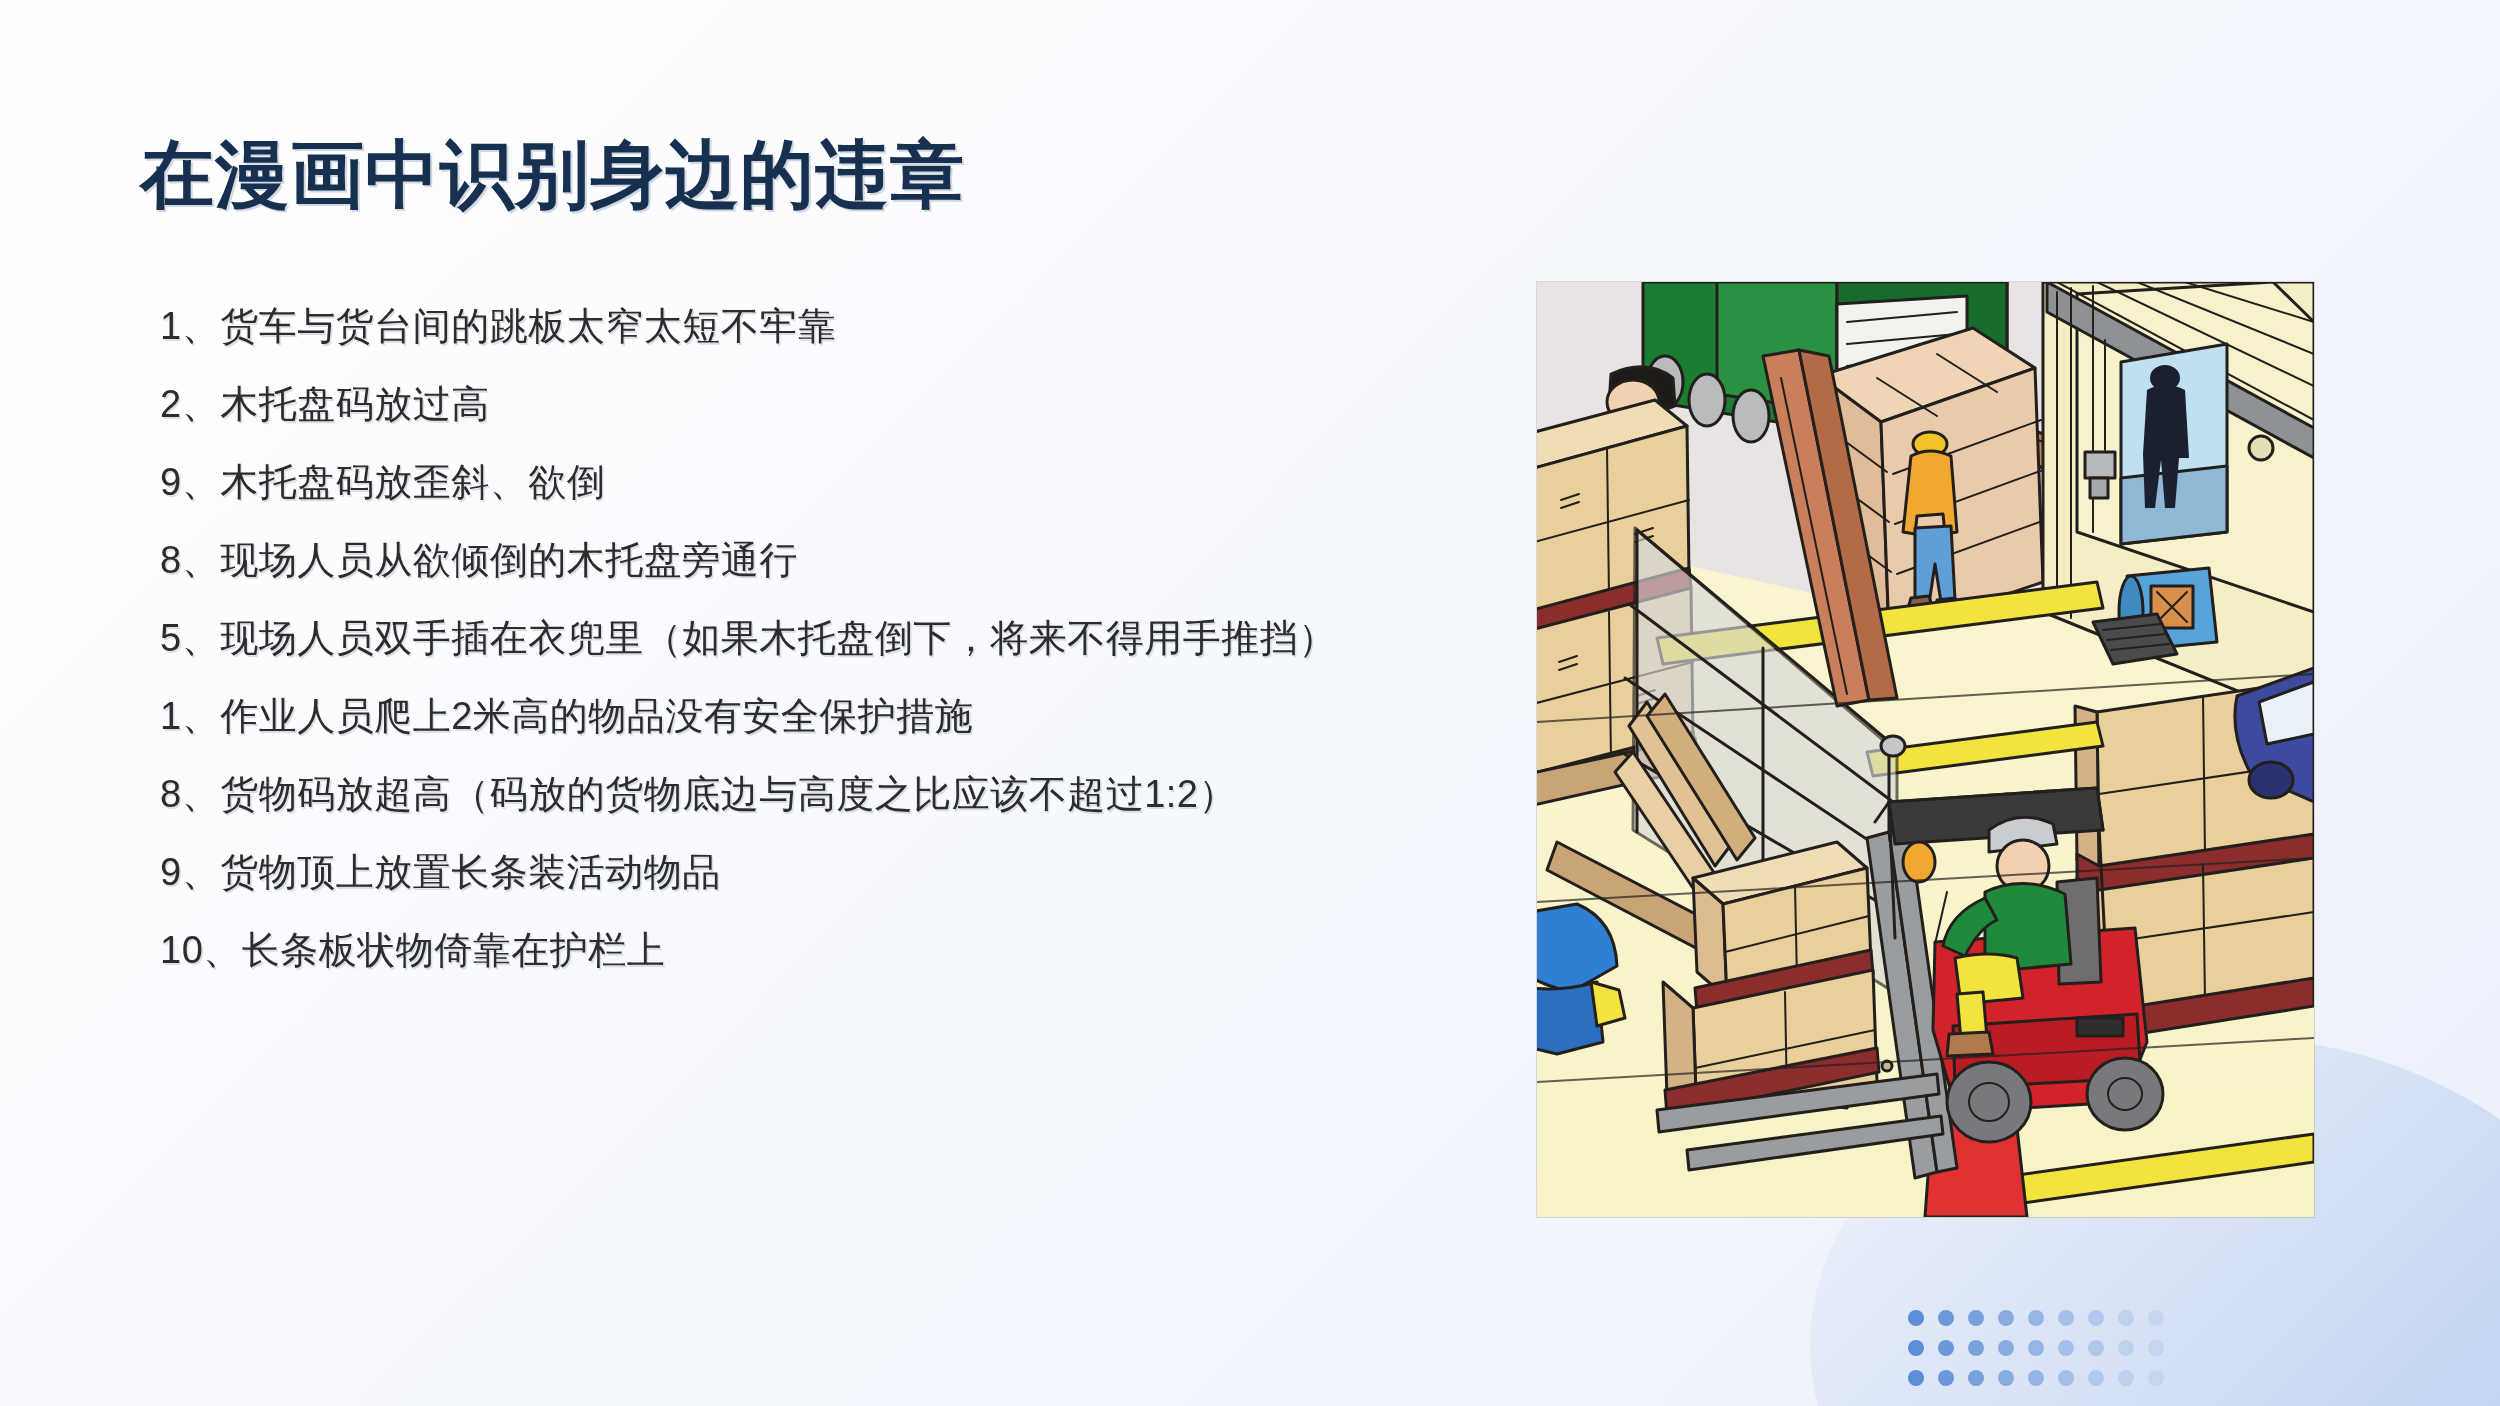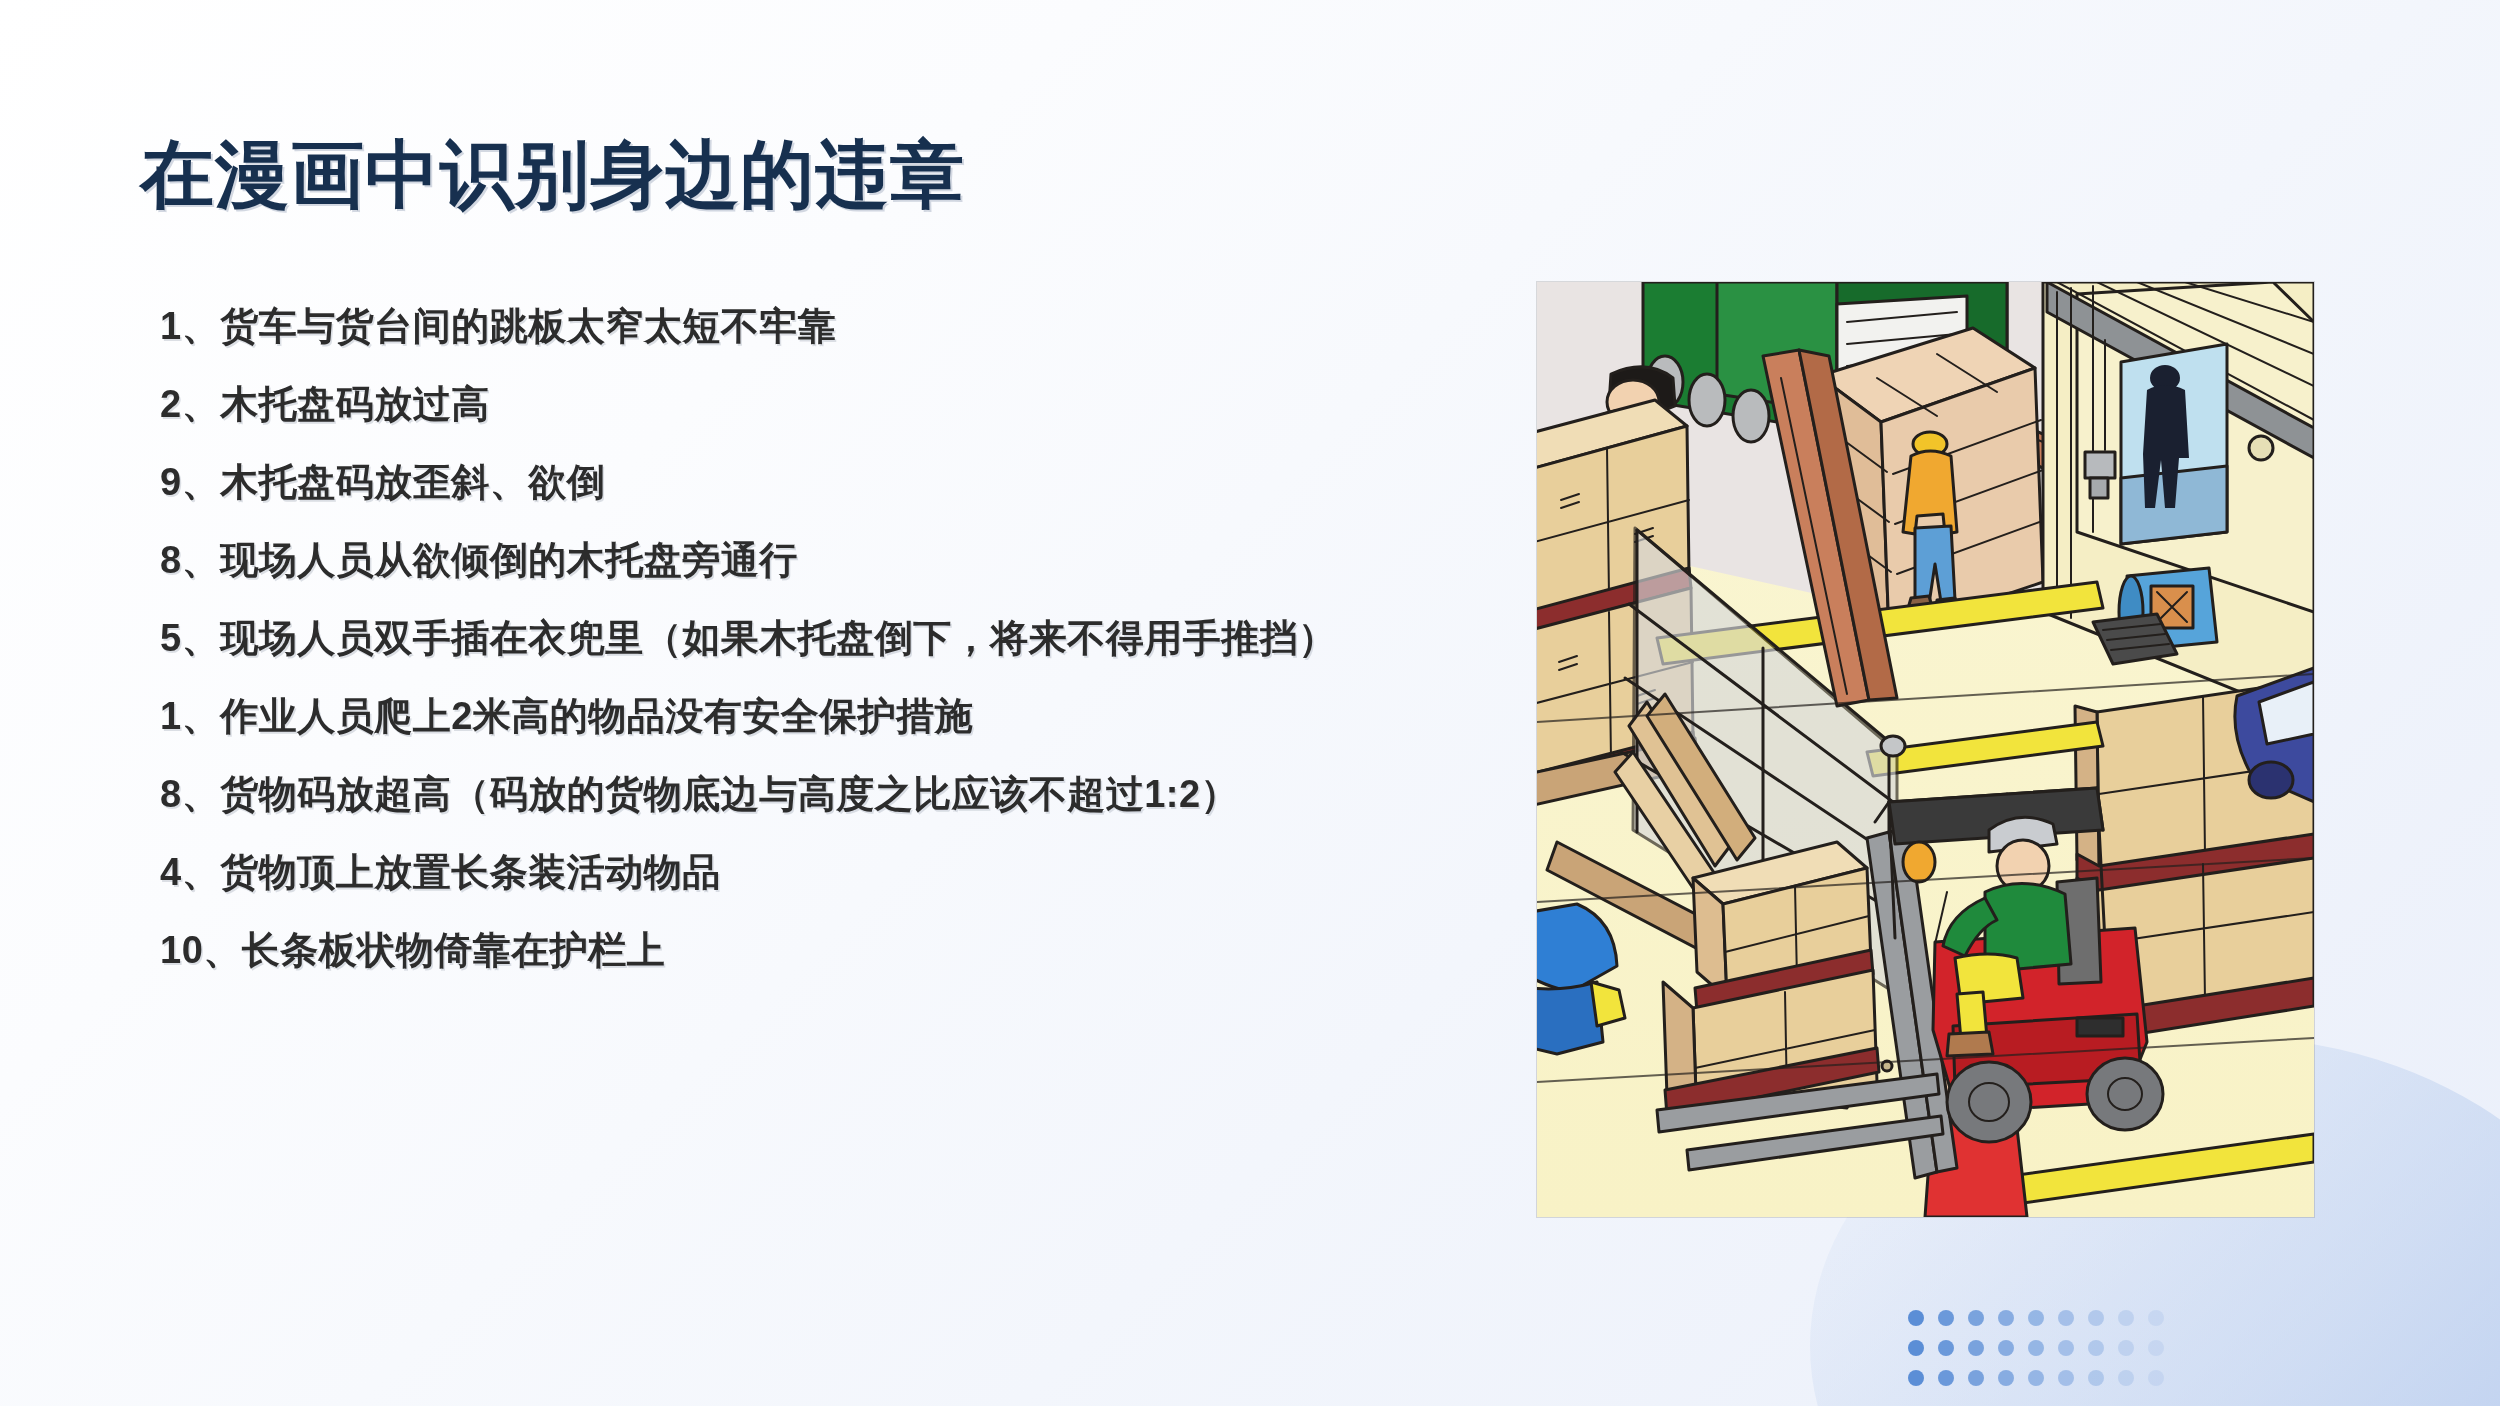--- a/index.html
+++ b/index.html
@@ -28,21 +28,21 @@
     font-size:74px;line-height:1;font-weight:bold;color:#17304f;
     letter-spacing:1px;white-space:nowrap;
     text-shadow:2px 2px 0 rgba(160,170,190,.45);
   }
   
   #violation-list{
     position:absolute;left:160px;top:300px;width:1330px;
     list-style:none;margin:0;padding:0;
   }
   #violation-list li{
-    font-size:38px;font-weight:bold;color:#2c2c2c;
+    font-size:38px;font-weight:normal;color:#2c2c2c;
     line-height:1.42;margin-bottom:24px;
     text-shadow:1.5px 1.5px 0 rgba(175,180,192,.42);
     letter-spacing:.5px;
   }
   
   #illustration-frame{
     position:absolute;left:1537px;top:282px;width:777px;height:935px;
     background:#fbf7d8;overflow:hidden;
     box-shadow:0 0 0 1px rgba(120,120,120,.25);
   }
@@ -86,21 +86,21 @@
 <h1 id="page-title">在漫画中识别身边的违章</h1>
 
 <ul id="violation-list">
   <li>1、货车与货台间的跳板太窄太短不牢靠</li>
   <li>2、木托盘码放过高</li>
   <li>9、木托盘码放歪斜、欲倒</li>
   <li>8、现场人员从欲倾倒的木托盘旁通行</li>
   <li>5、现场人员双手插在衣兜里（如果木托盘倒下，将来不得用手推挡）</li>
   <li>1、作业人员爬上2米高的物品没有安全保护措施</li>
   <li>8、货物码放超高（码放的货物底边与高度之比应该不超过1:2）</li>
-  <li>4、货物顶上放置长条装活动物品</li>
+  <li>9、货物顶上放置长条装活动物品</li>
   <li>10、长条板状物倚靠在护栏上</li>
 </ul>
 
 <div id="illustration-frame">
   <svg viewBox="0 0 777 935" xmlns="http://www.w3.org/2000/svg">
     <defs>
       <style>
         .ol{stroke:#231f1c;stroke-width:3;stroke-linejoin:round;stroke-linecap:round;}
         .olt{stroke:#231f1c;stroke-width:2;stroke-linejoin:round;stroke-linecap:round;fill:none;}
         .box{fill:#e8cf9b;}

